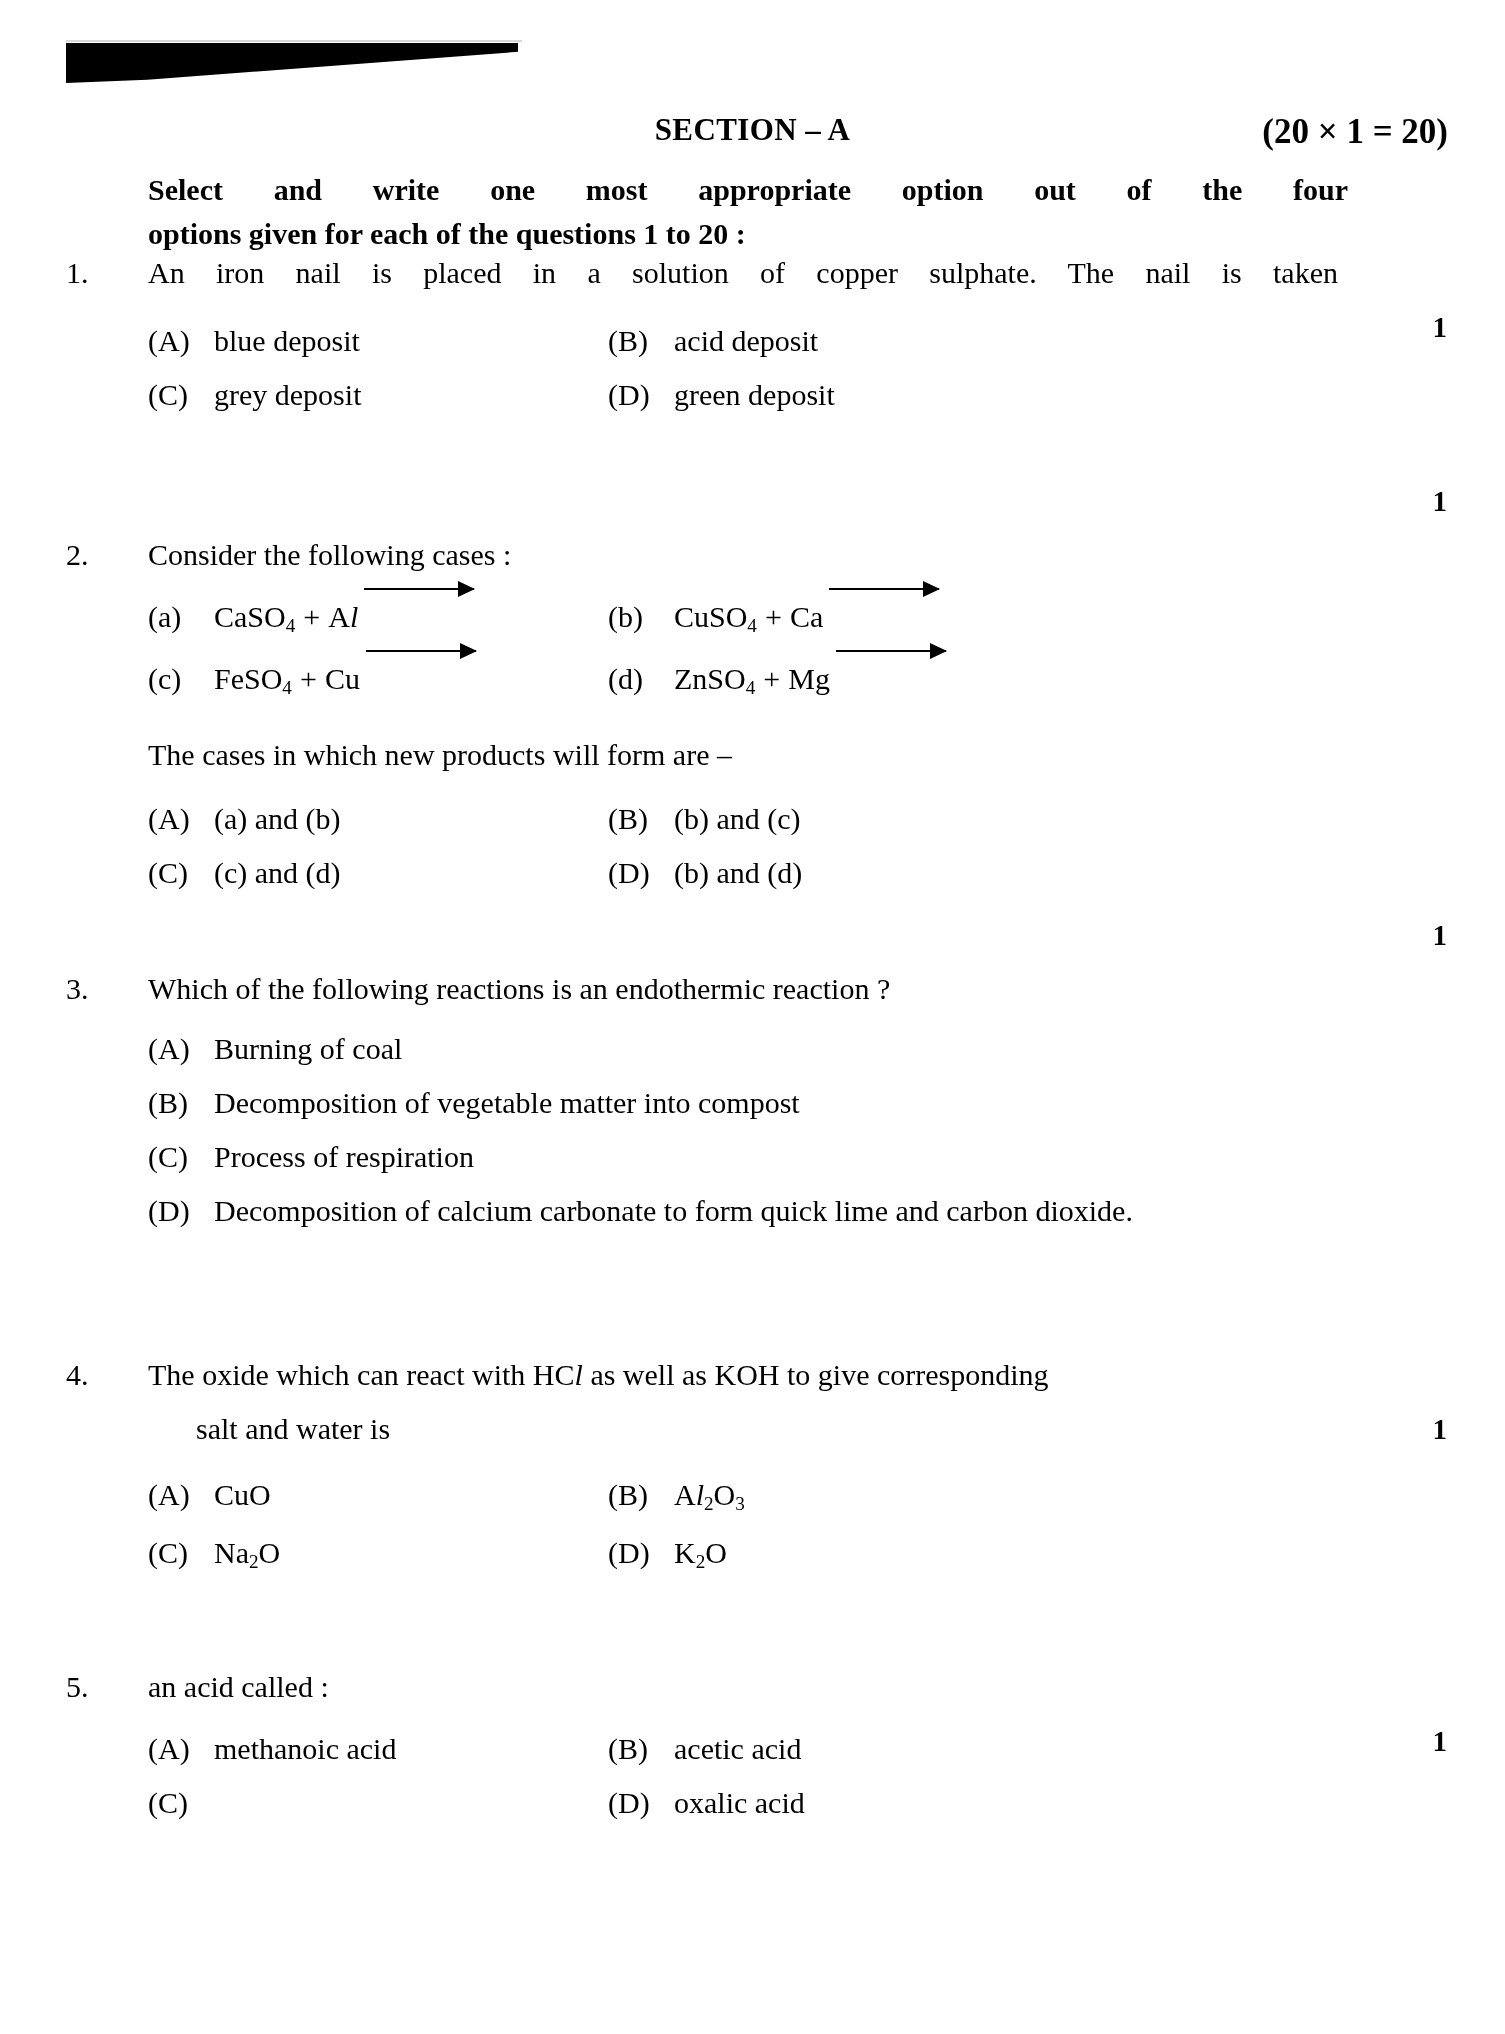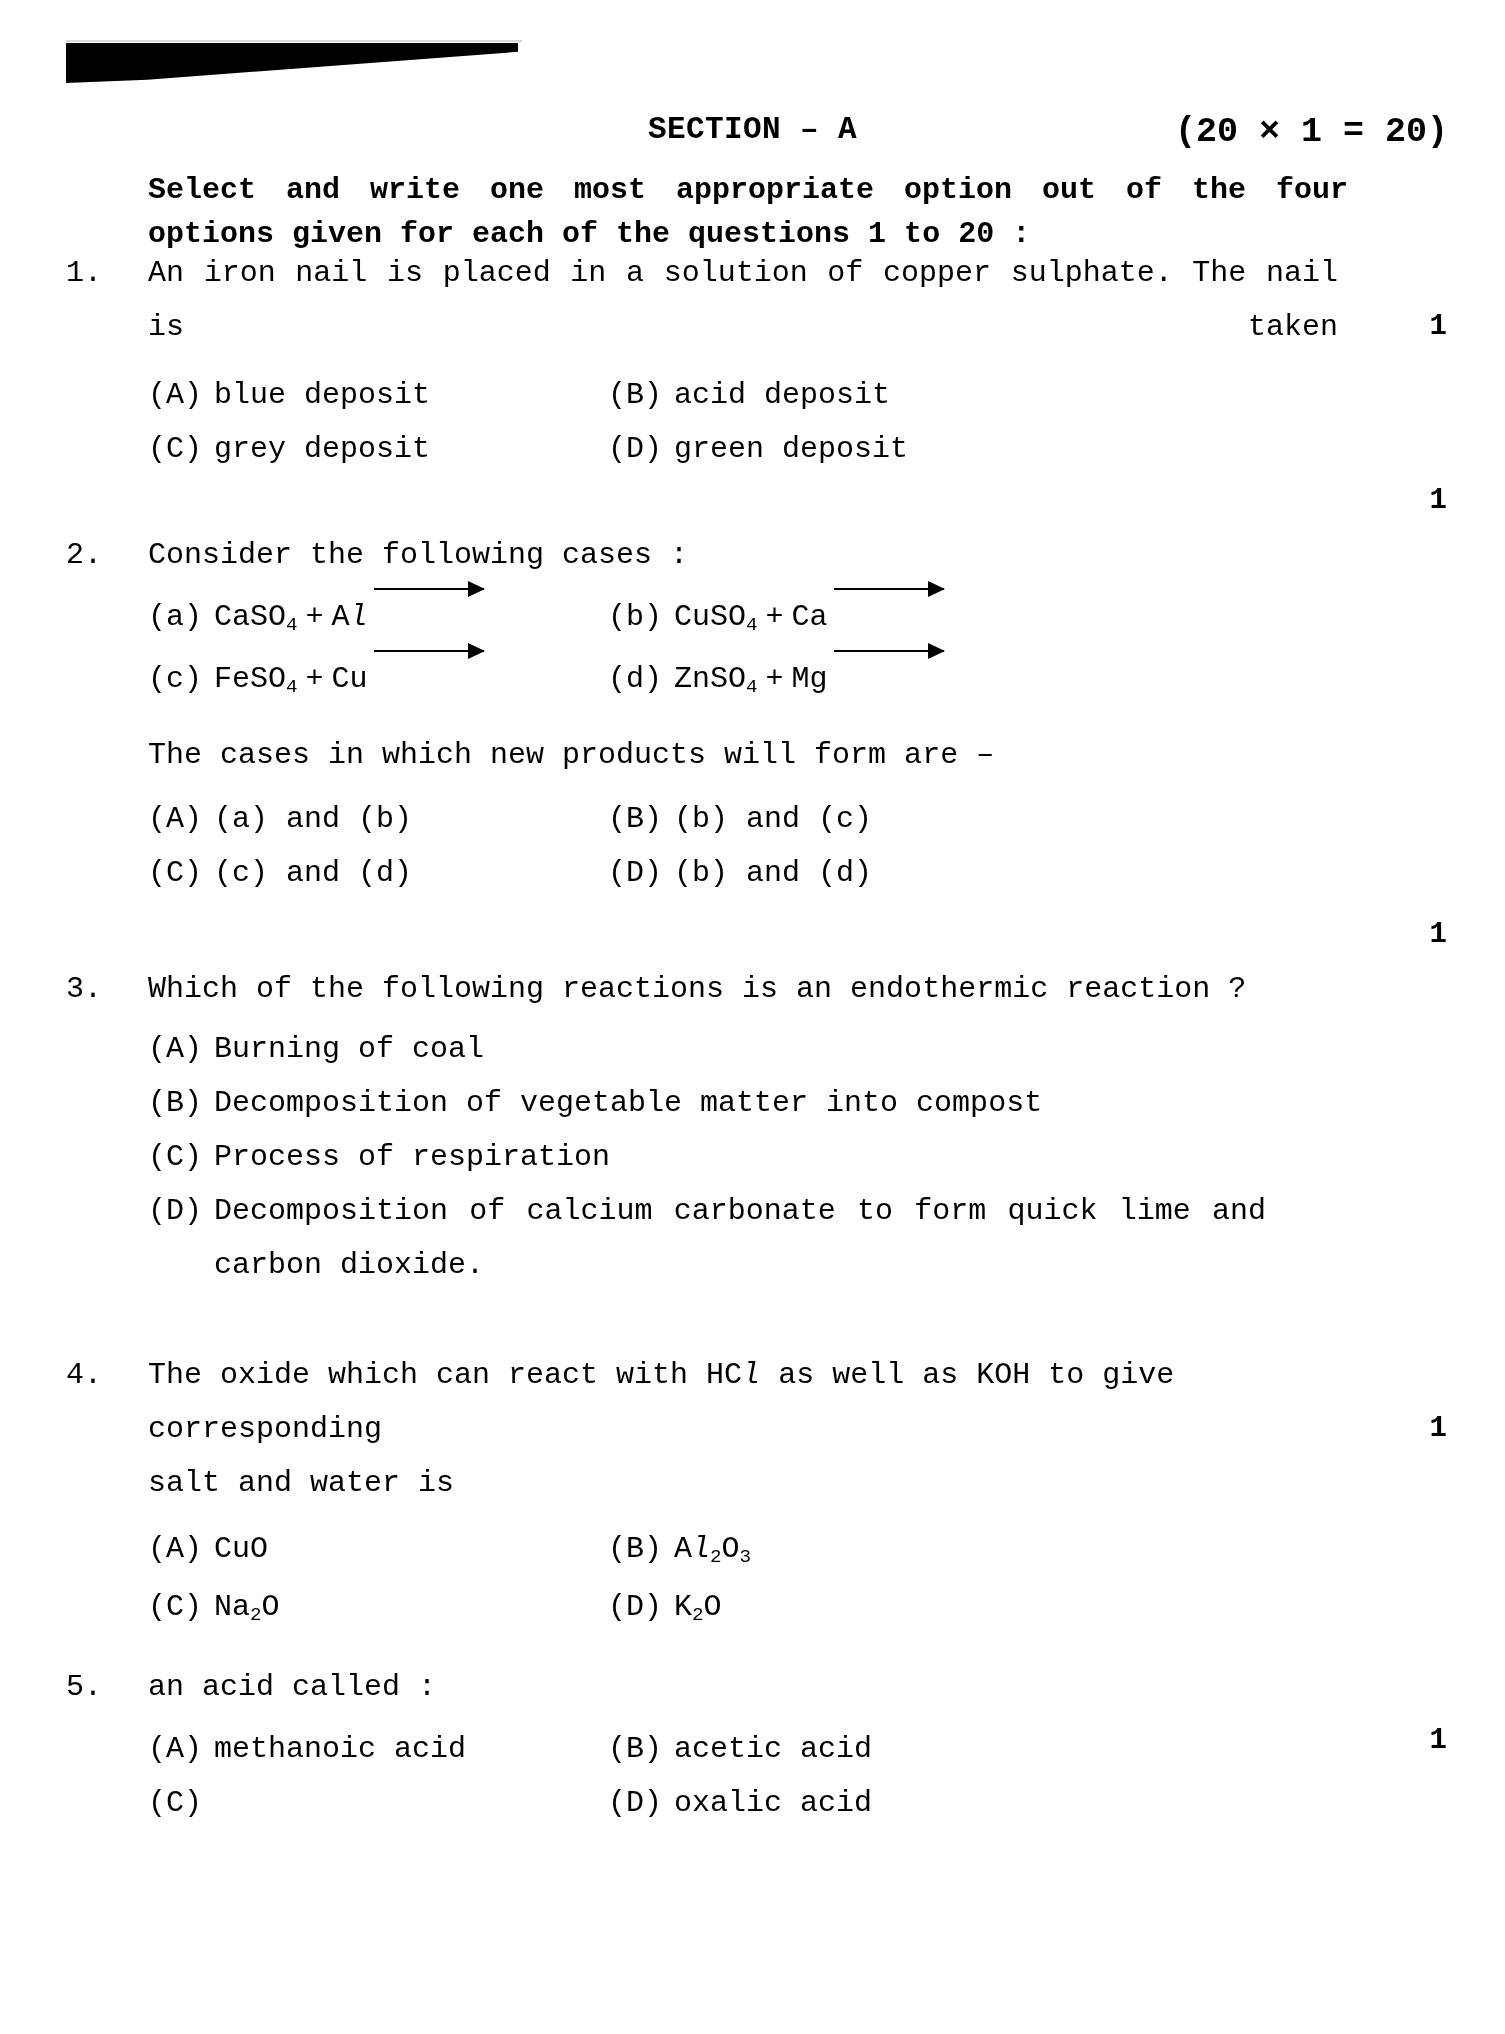--- a/index.html
+++ b/index.html
@@ -12,21 +12,20 @@
     font-family: "Liberation Serif", "DejaVu Serif", serif;
     color: #000000;
   }
   .page {
     position: relative;
     width: 1505px;
     height: 2034px;
     background: #ffffff;
     overflow: hidden;
     box-sizing: border-box;
-    font-family: Liberation Mono, monospace;
   }
 
   
   .scan-wedge {
     position: absolute;
     left: 66px;
     top: 43px;
     width: 452px;
     height: 40px;
     background: #000000;
@@ -371,21 +370,21 @@
         <span class="opt-val" style="width:1052px;flex:0 0 1052px;text-align:justify;text-align-last:left;">Decomposition of calcium carbonate to form quick lime and carbon dioxide.</span>
       </div>
     </div>
   </div>
 
   <div class="q" style="top:1348px;">
     <div class="q-head">
       <div class="q-num">4.</div>
       <div class="q-text" style="width:1200px;flex:0 0 1200px;">
         <span style="display:block;"><span>The oxide which can react with HC</span><i class="ital">l</i><span> as well as KOH to give corresponding</span></span>
-        <span style="display:block;">salt and water is</span>
+        <span style="display:block;margin-left:48px;">salt and water is</span>
       </div>
     </div>
     <div class="q-marks" style="top:54px;">1</div>
 
     <div class="opts" style="margin-top:12px;">
       <div class="opt-row">
         <div class="opt opt-a">
           <span class="opt-tag">(A)</span>
           <span class="opt-val"><span>CuO</span></span>
         </div>

